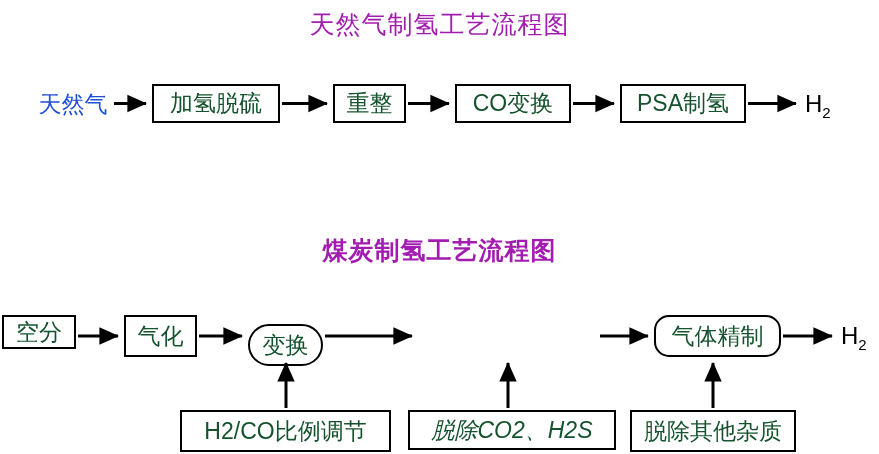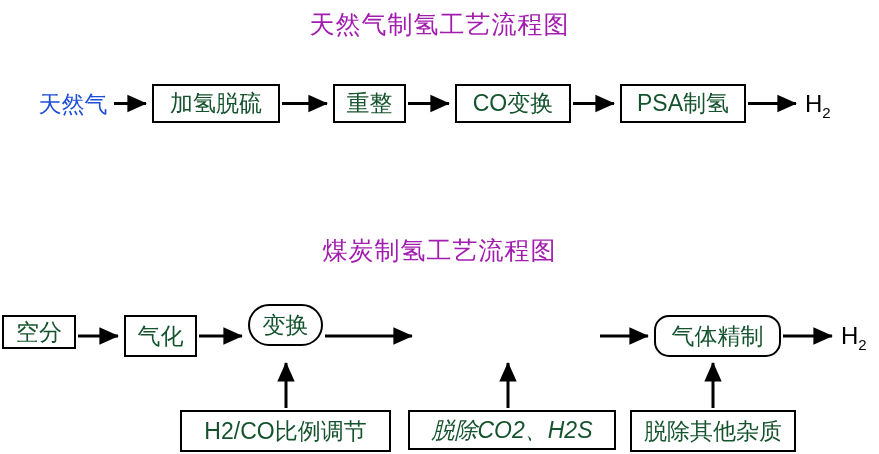--- a/index.html
+++ b/index.html
@@ -24,21 +24,21 @@
   .title {
     position: absolute;
     width: 100%;
     text-align: center;
     font-size: 25px;
     letter-spacing: 1px;
     color: #a21caf;
     white-space: nowrap;
   }
   #title-1 { top: 8px; }
-  #title-2 { top: 234px; }
+  #title-2 { top: 234px; font-weight: bold; }
 
   .node {
     position: absolute;
     box-sizing: border-box;
     border: 2px solid #000;
     background: #fff;
     display: flex;
     align-items: center;
     justify-content: center;
     font-size: 23px;
@@ -94,21 +94,21 @@
   <div class="node" style="left:620px; top:84px; width:126px; height:39px;">PSA制氢</div>
 
   <div class="h2label" style="left:805px; top:92px;"><span>H</span><sub>2</sub></div>
 
   <div class="title" id="title-2">煤炭制氢工艺流程图</div>
 
   <div class="node" style="left:2px; top:315px; width:74px; height:34px;">空分</div>
 
   <div class="node" style="left:124px; top:315px; width:73px; height:42px;">气化</div>
 
-  <div class="node" style="left:248px; top:304px; width:75px; height:42px;border-radius:21px;">变换</div>
+  <div class="node" style="left:248px; top:324px; width:75px; height:42px;border-radius:21px;">变换</div>
 
 
   <div class="node" style="left:654px; top:315px; width:127px; height:42px;border-radius:15px;">气体精制</div>
 
   <div class="h2label" style="left:841px; top:324px;"><span>H</span><sub>2</sub></div>
 
   <div class="node" style="left:180px; top:410px; width:211px; height:42px;">H2/CO比例调节</div>
 
   <div class="node" style="left:408px; top:410px; width:208px; height:40px;font-style:italic;">脱除CO2、H2S</div>
 

